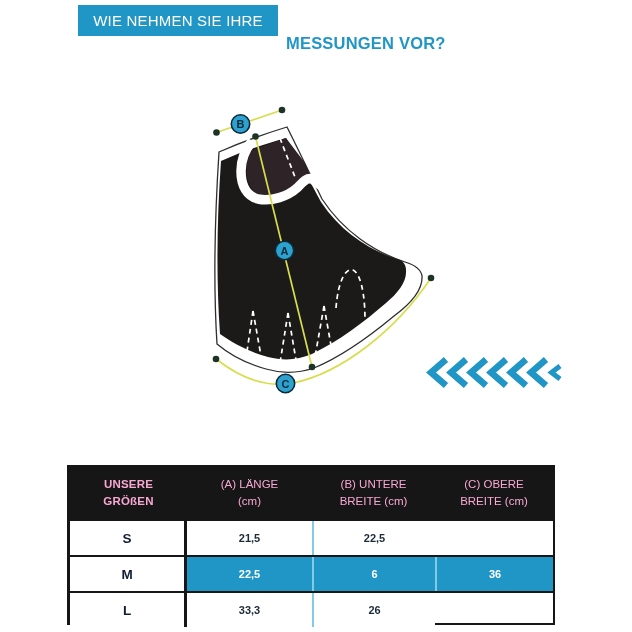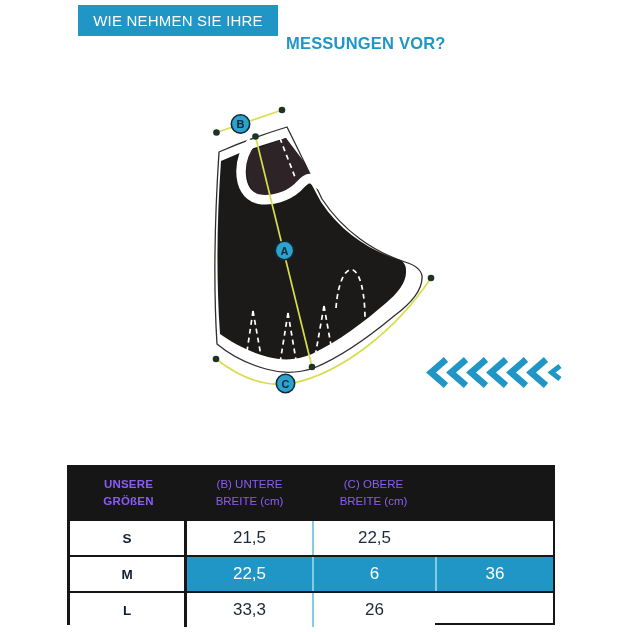--- a/index.html
+++ b/index.html
@@ -38,39 +38,39 @@
     fill:var(--marker_border);text-anchor:middle;
   }
   
   .size-table{
     position:absolute;left:67px;top:465px;width:488px;height:160px;
     border:2px solid var(--table_border);border-left-width:3px;box-sizing:border-box;
     background:#fff;
   }
   .thead{
     display:grid;grid-template-columns:117px 125px 123px 1fr;
-    background:var(--table_border);color:#8b5cf6;height:52px;
+    background:var(--table_border);color:#f9a8d4;height:52px;
   }
   .th{
     display:flex;align-items:center;justify-content:center;text-align:center;
     font-size:11.5px;line-height:1.45;white-space:pre-line;
   }
   .th-first{font-weight:700;letter-spacing:.2px;}
   .trow{
     display:grid;grid-template-columns:117px 125px 123px 1fr;height:34px;
     border-top:2px solid var(--table_border);
   }
   .size-cell{
     display:flex;align-items:center;justify-content:center;
     font-weight:700;font-size:13.5px;color:#101d33;background:#fff;
     border-right:3px solid var(--table_border);
   }
   .val{
     display:flex;align-items:center;justify-content:center;
-    font-size:17px;color:var(--number_text);background:#fff;
+    font-size:11px;color:var(--number_text);background:#fff;font-weight:bold;
   }
   .val + .val{border-left:2px solid var(--column_divider);}
   .trow.hl .val{background:var(--accent);color:#ffffff;}
 </style>
 </head>
 <body>
 
 <div class="canvas">
 
   <div class="banner-highlight">
@@ -141,20 +141,22 @@
       <polyline points="526,359.5 511,372.5 526,385.5"></polyline>
       <polyline points="546,359.5 531,372.5 546,385.5"></polyline>
       <polyline points="560,366 551.5,372.5 560,379" stroke-width="5"></polyline>
     </g>
   </svg>
 
   <div class="size-table">
     <div class="thead">
       <div class="th th-first">UNSERE
 GRÖßEN</div>
+      <div class="th">(A) LÄNGE
+(cm)</div>
       <div class="th">(B) UNTERE
 BREITE (cm)</div>
       <div class="th">(C) OBERE
 BREITE (cm)</div>
     </div>
 
     <div class="trow">
       <div class="size-cell">S</div>
       <div class="val">21,5</div>
       <div class="val">22,5</div>

